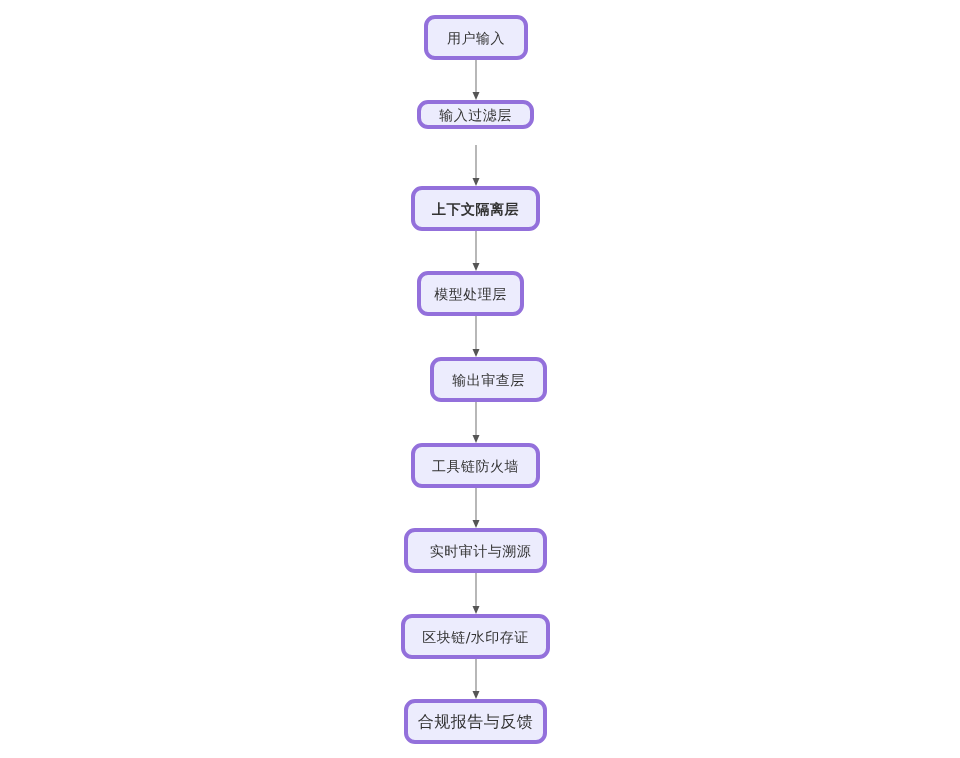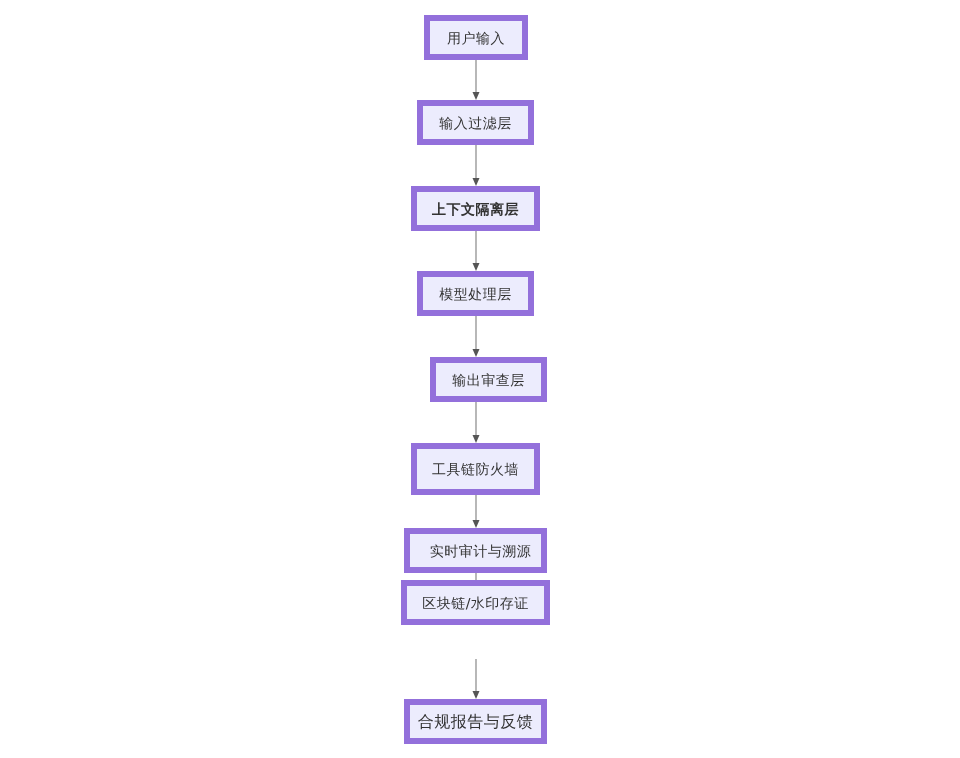--- a/index.html
+++ b/index.html
@@ -16,22 +16,22 @@
   #flowchart {
     position: relative;
     width: 960px;
     height: 758px;
   }
   .node {
     position: absolute;
     box-sizing: border-box;
     height: 45px;
     background: #ececfd;
-    border: 6px solid #ef4444;
-    border-radius: 0px;
+    border: 4px solid #ef4444;
+    border-radius: 11px;
     display: flex;
     align-items: center;
     justify-content: center;
     color: #333333;
     font-size: 14px;
     line-height: 1;
     letter-spacing: 0.5px;
     white-space: nowrap;
     text-align: right;
   }
@@ -76,38 +76,38 @@
       <polygon class="edge-head" points="472.5,520 479.5,520 476,528" fill="#555555"></polygon>
       <line class="edge-line" x1="476" y1="573" x2="476" y2="606" stroke="#888888"></line>
       <polygon class="edge-head" points="472.5,606 479.5,606 476,614" fill="#555555"></polygon>
       <line class="edge-line" x1="476" y1="659" x2="476" y2="691" stroke="#888888"></line>
       <polygon class="edge-head" points="472.5,691 479.5,691 476,699" fill="#555555"></polygon>
     </svg>
   <div id="node-layer">
       <div class="node" style="left: 424px; top: 15px; width: 104px; height: 45px; background: rgb(236, 236, 253); border-color: rgb(147, 112, 219); color: rgb(51, 51, 51); font-size: 14px;">
         <span class="node-label">用户输入</span>
       </div>
-      <div class="node" style="left: 417px; top: 100px; width: 117px; height: 45px; background: rgb(236, 236, 253); border-color: rgb(147, 112, 219); color: rgb(51, 51, 51); font-size: 14px;">
+      <div class="node" style="left: 417px; top: 100px; width: 117px; height: 29px; background: rgb(236, 236, 253); border-color: rgb(147, 112, 219); color: rgb(51, 51, 51); font-size: 14px;">
         <span class="node-label">输入过滤层</span>
       </div>
       <div class="node" style="left: 411px; top: 186px; width: 129px; height: 45px; background: rgb(236, 236, 253); border-color: rgb(147, 112, 219); color: rgb(51, 51, 51); font-size: 14px; font-weight: bold;">
         <span class="node-label">上下文隔离层</span>
       </div>
-      <div class="node" style="left: 417px; top: 271px; width: 117px; height: 45px; background: rgb(236, 236, 253); border-color: rgb(147, 112, 219); color: rgb(51, 51, 51); font-size: 14px;">
+      <div class="node" style="left: 417px; top: 271px; width: 107px; height: 45px; background: rgb(236, 236, 253); border-color: rgb(147, 112, 219); color: rgb(51, 51, 51); font-size: 14px;">
         <span class="node-label">模型处理层</span>
       </div>
       <div class="node" style="left: 430px; top: 357px; width: 117px; height: 45px; background: rgb(236, 236, 253); border-color: rgb(147, 112, 219); color: rgb(51, 51, 51); font-size: 14px;">
         <span class="node-label">输出审查层</span>
       </div>
-      <div class="node" style="left: 411px; top: 443px; width: 129px; height: 52px; background: rgb(236, 236, 253); border-color: rgb(147, 112, 219); color: rgb(51, 51, 51); font-size: 14px;">
+      <div class="node" style="left: 411px; top: 443px; width: 129px; height: 45px; background: rgb(236, 236, 253); border-color: rgb(147, 112, 219); color: rgb(51, 51, 51); font-size: 14px;">
         <span class="node-label">工具链防火墙</span>
       </div>
       <div class="node" style="left: 404px; top: 528px; width: 143px; height: 45px; background: rgb(236, 236, 253); border-color: rgb(147, 112, 219); color: rgb(51, 51, 51); font-size: 14px; padding-left: 10px;">
         <span class="node-label">实时审计与溯源</span>
       </div>
-      <div class="node" style="left: 401px; top: 580px; width: 149px; height: 45px; background: rgb(236, 236, 253); border-color: rgb(147, 112, 219); color: rgb(51, 51, 51); font-size: 14px;">
+      <div class="node" style="left: 401px; top: 614px; width: 149px; height: 45px; background: rgb(236, 236, 253); border-color: rgb(147, 112, 219); color: rgb(51, 51, 51); font-size: 14px;">
         <span class="node-label">区块链/水印存证</span>
       </div>
       <div class="node" style="left: 404px; top: 699px; width: 143px; height: 45px; background: rgb(236, 236, 253); border-color: rgb(147, 112, 219); color: rgb(51, 51, 51); font-size: 16px;">
         <span class="node-label">合规报告与反馈</span>
       </div>
     </div>
 </div>
 
 </body></html>

